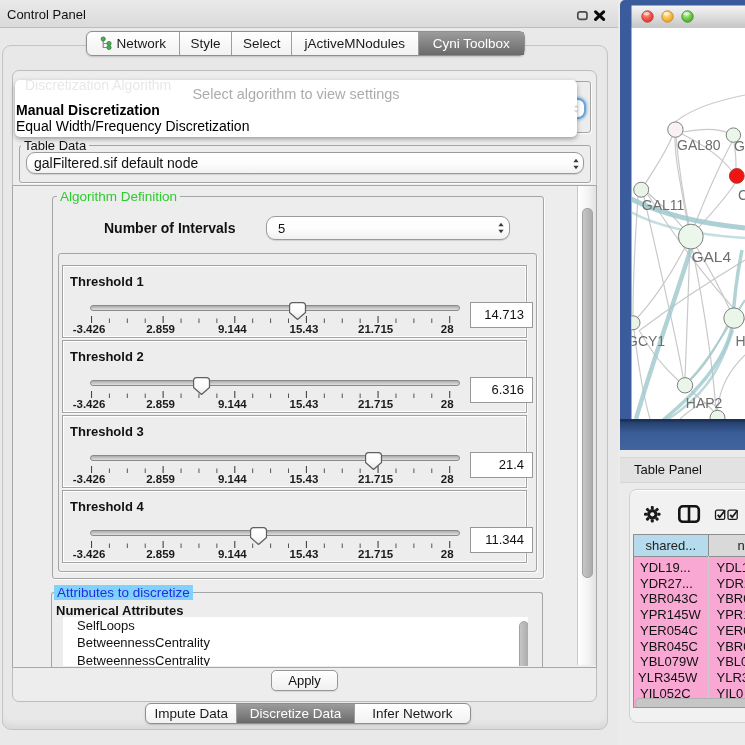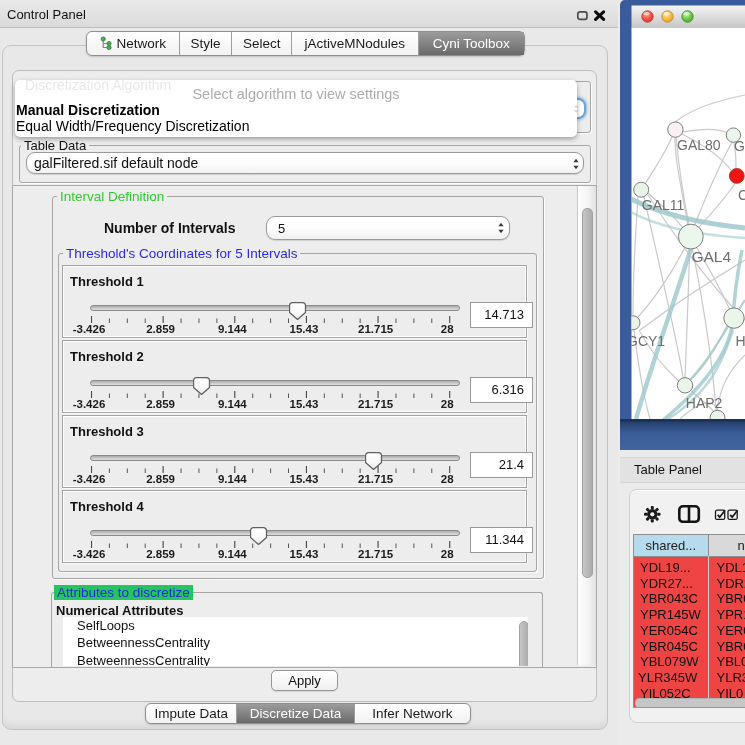--- a/index.html
+++ b/index.html
@@ -38,30 +38,29 @@
     <div class="abs combo" style="left:26px;top:152px;width:556px;height:20px;"></div>
     <div class="abs" style="left:34px;top:154.5px;font-size:14px;color:#111;white-space:nowrap;">galFiltered.sif default node</div>
     <svg class="abs" style="left:570.5px;top:158px;" width="10" height="12" viewBox="0 0 10 12">
       <path d="M5,0.8 L7.6,4.3 L2.4,4.3 Z" fill="#3A3A3A"></path>
       <path d="M5,11.2 L7.6,7.7 L2.4,7.7 Z" fill="#3A3A3A"></path>
     </svg>
     <div class="abs" style="left:12px;top:185px;width:583px;height:481px;border:1px solid #A8A8A8;border-radius:1px;"></div>
     <div class="abs" style="left:577px;top:186px;width:18px;height:479px;background:linear-gradient(90deg,#FFF 0%,#F2F2F2 60%,#E2E2E2 100%);border-left:1px solid #C9C9C9;"></div>
     <div class="abs scrollthumb" style="left:582px;top:208px;width:9px;height:368px;"></div>
     <div class="abs groupbox" style="left:52px;top:196px;width:490px;height:381px;"></div>
-    <div class="abs" style="left:57px;top:189px;background:#EDEDED;padding:0 3px;font-size:13.5px;color:#2ECC2E;white-space:nowrap;">Interval Definition</div>
+    <div class="abs" style="left:57px;top:189px;background:#EDEDED;padding:0 3px;font-size:13.5px;color:#2ECC2E;white-space:nowrap;">Algorithm Definition</div>
     <div class="abs" style="left:104px;top:220px;font-size:14px;font-weight:bold;color:#111;white-space:nowrap;">Number of Intervals</div>
     <div class="abs combo" style="left:266px;top:216px;width:242px;height:22px;"></div>
     <div class="abs t13" style="left:278px;top:221px;">5</div>
     <svg class="abs" style="left:496px;top:222px;" width="10" height="12" viewBox="0 0 10 12">
       <path d="M5,0.8 L7.6,4.3 L2.4,4.3 Z" fill="#3A3A3A"></path>
       <path d="M5,11.2 L7.6,7.7 L2.4,7.7 Z" fill="#3A3A3A"></path>
     </svg>
     <div class="abs groupbox" style="left:58px;top:253px;width:477px;height:317px;"></div>
-    <div class="abs" style="left:63px;top:246px;background:#EDEDED;padding:0 3px;font-size:13.5px;color:#2929E0;white-space:nowrap;">Threshold's Coordinates for 5 Intervals</div>
     <div class="tbox" style="top:265px">
       <div class="abs b13" style="left:7px;top:8px;">Threshold 1</div>
       <div class="groove"></div>
       <svg class="abs" style="left:27.5px;top:50px;" width="360" height="8" viewBox="0 0 360 8">
         <path d="M0.50,0 V7 M72.14,0 V7 M143.78,0 V7 M215.42,0 V7 M287.06,0 V7 M358.70,0 V7" stroke="#444" stroke-width="1.1" fill="none"></path>
         <path d="M18.41,2.5 V7 M36.32,2.5 V7 M54.23,2.5 V7 M90.05,2.5 V7 M107.96,2.5 V7 M125.87,2.5 V7 M161.69,2.5 V7 M179.60,2.5 V7 M197.51,2.5 V7 M233.33,2.5 V7 M251.24,2.5 V7 M269.15,2.5 V7 M304.97,2.5 V7 M322.88,2.5 V7 M340.79,2.5 V7" stroke="#555" stroke-width="1" fill="none"></path>
       </svg>
       <div class="ticklabel" style="left:28.0px;">-3.426</div>
       <div class="ticklabel" style="left:99.6px;">2.859</div>
       <div class="ticklabel" style="left:171.3px;">9.144</div>
@@ -149,21 +148,21 @@
             <stop offset="0" stop-color="#FFFFFF"></stop>
             <stop offset="0.55" stop-color="#FAFAFA"></stop>
             <stop offset="1" stop-color="#E8E8E8"></stop>
           </linearGradient>
         </defs>
         <path d="M3.6,0.7 h10.8 a3,3 0 0 1 3,3 v7.4 L9,18.4 L0.6,11.1 v-7.4 a3,3 0 0 1 3,-3 z" fill="url(#tg3)" stroke="#5F5F5F" stroke-width="1.3" stroke-linejoin="round"></path>
       </svg>
       <div class="vfield">11.344</div>
     </div>
     <div class="abs" style="left:51px;top:592px;width:490px;height:74px;border:1px solid #A5A5A5;border-top:1px solid #A5A5A5;border-bottom:none;border-radius:3px 3px 0 0;"></div>
-    <div class="abs" style="left:54px;top:585px;background:#22c55e;padding:0 3px;font-size:13.5px;color:#2929E0;white-space:nowrap;">Attributes to discretize</div>
+    <div class="abs" style="left:54px;top:585px;background:#7dd3fc;padding:0 3px;font-size:13.5px;color:#2929E0;white-space:nowrap;">Attributes to discretize</div>
     <div class="abs b13" style="left:56px;top:603px;">Numerical Attributes</div>
     <div class="abs" style="left:63px;top:617px;width:465px;height:49px;background:#FFF;overflow:hidden;">
       <div class="listitem" style="position:absolute;left:14px;top:0.5px;">SelfLoops</div>
       <div class="listitem" style="position:absolute;left:14px;top:18px;">BetweennessCentrality</div>
       <div class="listitem" style="position:absolute;left:14px;top:35.5px;">BetweennessCentrality</div>
       <div class="abs" style="left:454px;top:0;width:11px;height:49px;background:#FFF;"></div>
       <div class="abs scrollthumb" style="left:455.5px;top:4px;width:8px;height:60px;"></div>
     </div>
     <div class="abs" style="left:271px;top:670px;width:65px;height:19px;background:linear-gradient(#FFFFFF,#EFEFEF);border:1px solid #979797;border-radius:5px;text-align:center;font-size:13px;line-height:19px;color:#111;box-shadow:0 1px 1px rgba(0,0,0,0.1);">Apply</div>
     <div class="abs tabbar" style="left:86px;top:31px;width:437px;">
@@ -302,21 +301,21 @@
         <rect x="12.27" y="3.13" width="3.4" height="3.0" rx="1.1" transform="rotate(315.0 13.97 4.63)"></rect>
       </g>
       <circle cx="9.3" cy="9.3" r="2.1" fill="#F1F1F1"></circle>
       <rect x="36.3" y="1.3" width="19.5" height="15.5" rx="3.6" fill="none" stroke="#141414" stroke-width="2.6"></rect>
       <line x1="46" y1="1.3" x2="46" y2="16.8" stroke="#141414" stroke-width="2.6"></line>
       <rect x="72.5" y="5.2" width="9.2" height="9.2" rx="1.5" fill="none" stroke="#1A1A1A" stroke-width="1.3"></rect>
       <path d="M74.7,9.9 l2,2.3 l5.4,-7" fill="none" stroke="#1A1A1A" stroke-width="1.8"></path>
       <rect x="85" y="5.2" width="9.2" height="9.2" rx="1.5" fill="none" stroke="#1A1A1A" stroke-width="1.3"></rect>
       <path d="M87.2,9.9 l2,2.3 l5.4,-7" fill="none" stroke="#1A1A1A" stroke-width="1.8"></path>
     </svg>
-    <div class="abs" style="left:633px;top:534px;width:112px;height:173px;border-left:1px solid #8E8E8E;border-top:1px solid #8E8E8E;overflow:hidden;background:#ef4444;">
+    <div class="abs" style="left:633px;top:534px;width:112px;height:173px;border-left:1px solid #8E8E8E;border-top:1px solid #8E8E8E;overflow:hidden;background:#f9a8d4;">
       <div class="abs" style="left:0;top:0;width:73.5px;height:21px;background:#B5DBEC;border-right:1px solid #8E8E8E;border-bottom:1px solid #8E8E8E;text-align:center;font-size:13px;line-height:21px;color:#222;">shared...</div>
       <div class="abs" style="left:74.5px;top:0;width:38px;height:21px;background:#D9D9D9;border-bottom:1px solid #8E8E8E;font-size:13px;line-height:21px;color:#222;padding-left:29px;">na</div>
       <div class="abs t13" style="left:6px;top:25.0px;">YDL19...</div>
       <div class="abs t13" style="left:82.5px;top:25.0px;">YDL1</div>
       <div class="abs t13" style="left:6px;top:40.7px;">YDR27...</div>
       <div class="abs t13" style="left:82.5px;top:40.7px;">YDR2</div>
       <div class="abs t13" style="left:6px;top:56.4px;">YBR043C</div>
       <div class="abs t13" style="left:82.5px;top:56.4px;">YBR0</div>
       <div class="abs t13" style="left:6px;top:72.1px;">YPR145W</div>
       <div class="abs t13" style="left:82.5px;top:72.1px;">YPR1</div>

